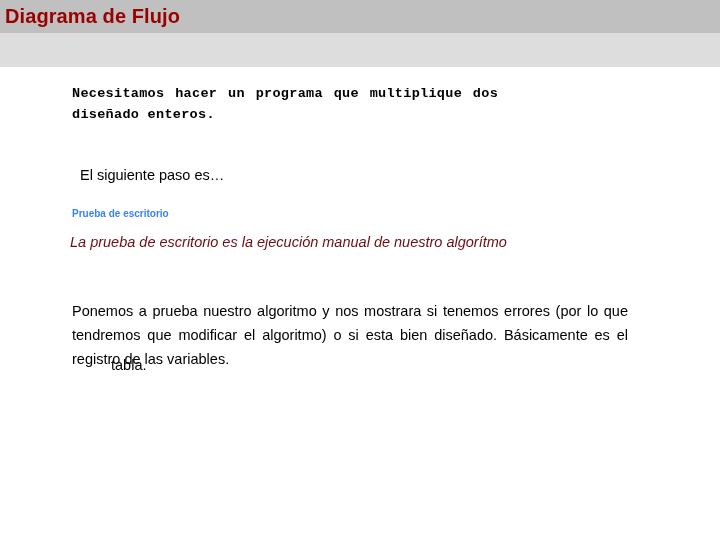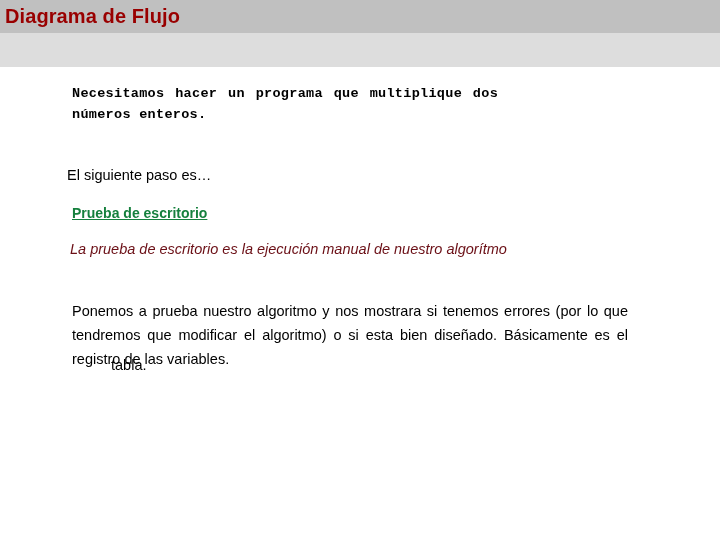--- a/index.html
+++ b/index.html
@@ -90,47 +90,46 @@
     letter-spacing: 0.3px;
     word-spacing: 2.4px;
   }
   .mono-block .l2 {
     display: block;
     word-spacing: 0;
   }
 
   .line-next-step {
     position: absolute;
-    left: 67px;
+    left: 80px;
     top: 99px;
     font-family: "Liberation Sans", sans-serif;
     font-size: 14.5px;
     font-weight: normal;
     color: #000000;
     line-height: 19px;
     white-space: nowrap;
   }
 
   .line-heading {
     position: absolute;
     left: 72px;
     top: 137px;
     font-family: "Liberation Sans", sans-serif;
-    font-size: 14px;
-    font-weight: bold;
-    color: #15803d;
-    text-decoration: underline;
+    font-size: 10px;
+    font-weight: bold;
+    color: #3b82f6;
     line-height: 19px;
     white-space: nowrap;
   }
 
   .line-italic-red {
     position: absolute;
     left: 70px;
-    top: 173px;
+    top: 166px;
     font-family: "Liberation Sans", sans-serif;
     font-size: 14.5px;
     font-style: italic;
     font-weight: normal;
     color: #6b0f16;
     line-height: 19px;
     white-space: nowrap;
   }
 
   .para-one {
@@ -173,21 +172,21 @@
   <div class="title-band"></div>
   <div class="slide-title">Diagrama de Flujo</div>
 
   <div class="subtitle-band"></div>
   <div class="slide-subtitle">Ejemplo</div>
 
   <div class="body-area">
 
     <div class="mono-block">
       <span>Necesitamos hacer un programa que multiplique dos</span>
-      <span class="l2">números enteros.</span>
+      <span class="l2">diseñado enteros.</span>
     </div>
 
     <div class="line-next-step">El siguiente paso es…</div>
 
     <div class="line-heading">Prueba de escritorio</div>
 
     <div class="line-italic-red">La prueba de escritorio es la ejecución manual de nuestro algorítmo</div>
 
     <div class="para-one">Ponemos a prueba nuestro algoritmo y nos mostrara si tenemos errores (por lo que tendremos que modificar el algoritmo) o si esta bien diseñado. Básicamente es el registro de las variables.</div>
 

